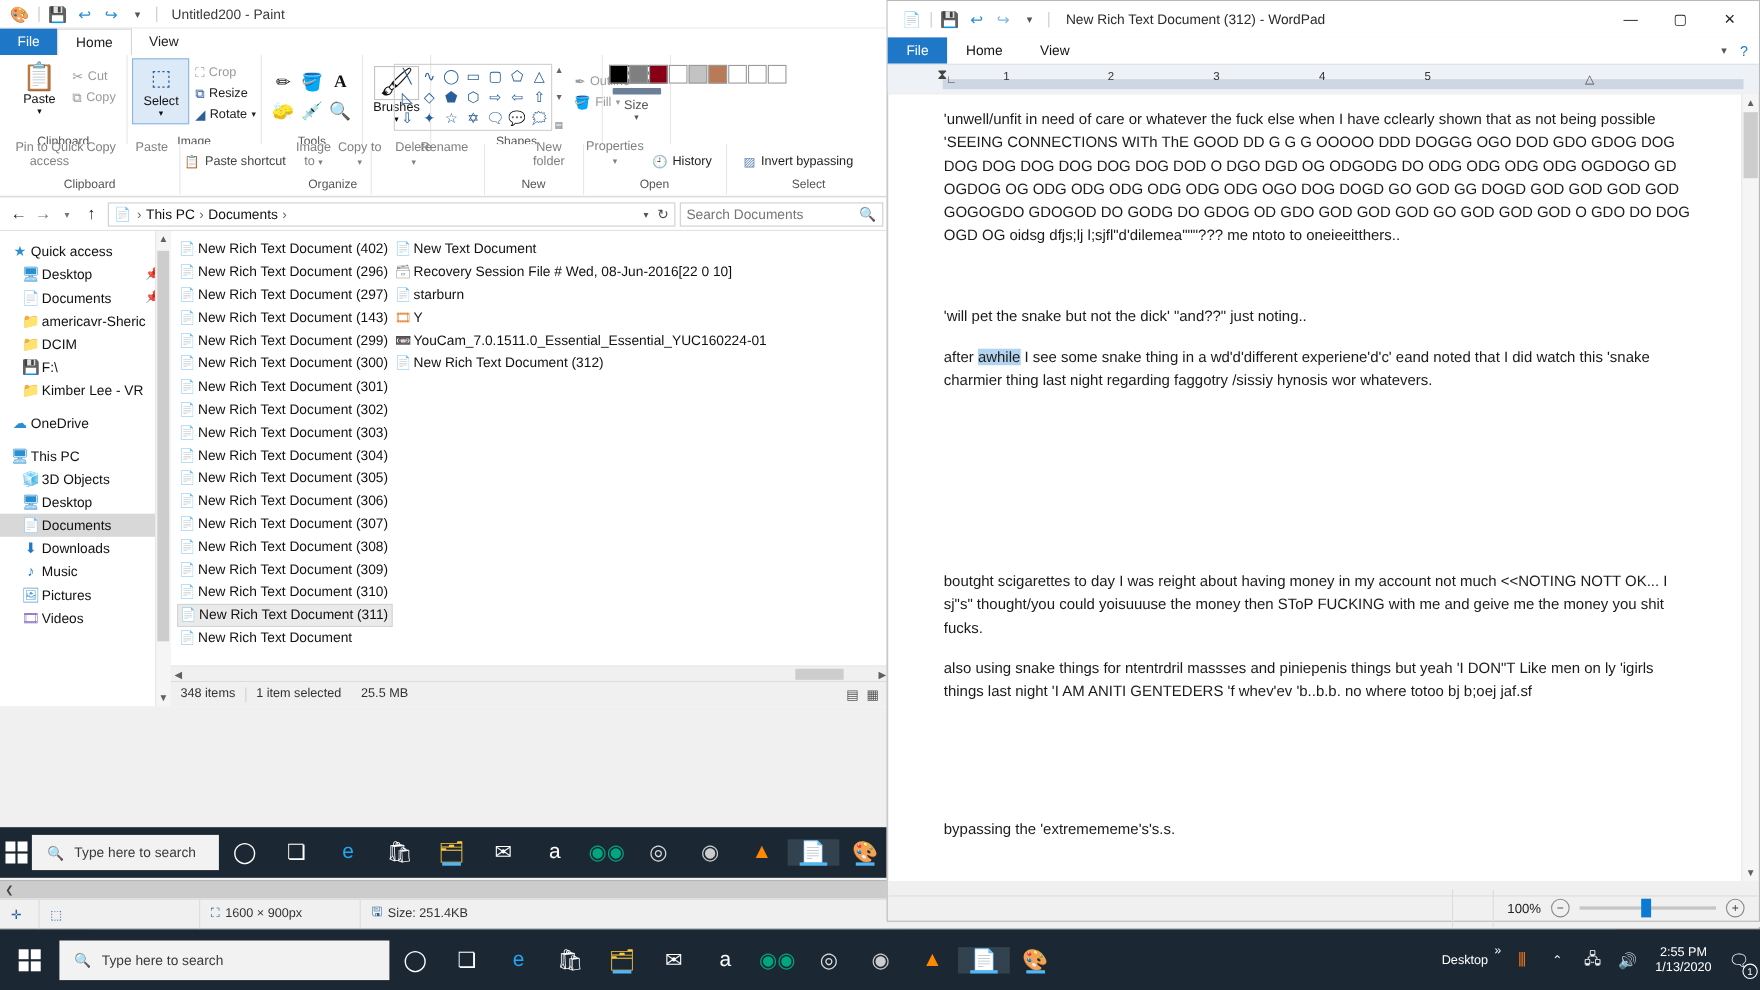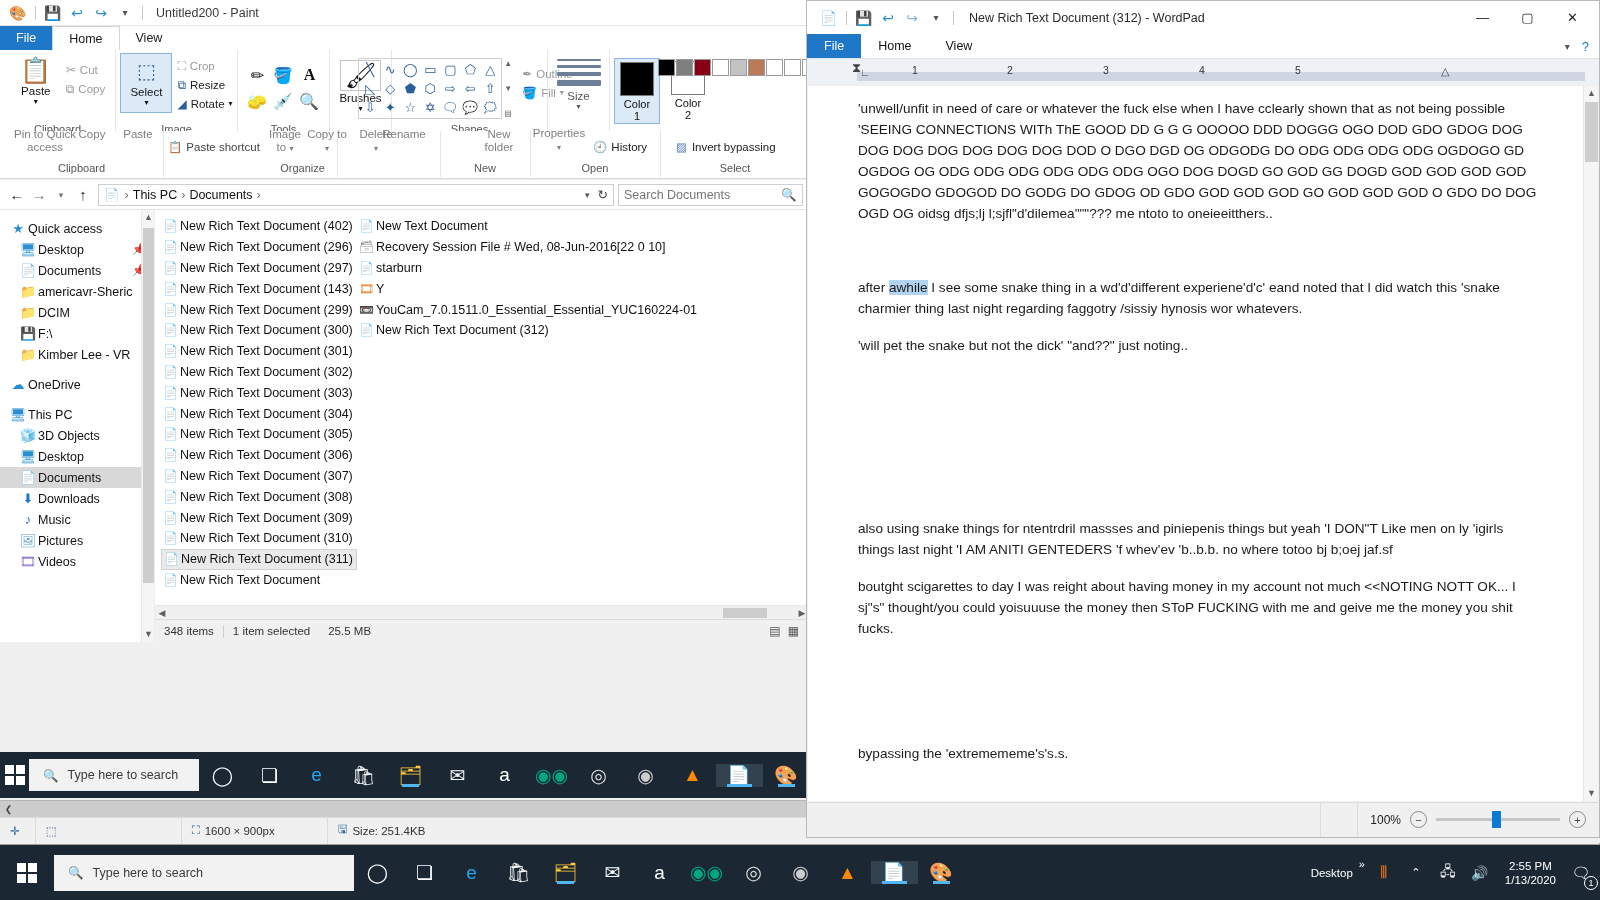--- a/index.html
+++ b/index.html
@@ -149,21 +149,21 @@
   #wp-page { position:absolute; left:1px; top:85px; right:1px; bottom:36px; background:#fff;
      overflow:hidden; }
   #wp-text { padding:12px 56px 0 50px; font-size:13.6px; line-height:21px; color:#1b1b1b; }
   #wp-text p { margin:0 0 16px; }
   .hl { background:#b3d4f0; }
   #wp-vscroll { position:absolute; right:1px; top:85px; bottom:36px; width:15px; background:#f5f5f5;
      border-left:1px solid #e6e6e6; }
   #wp-vscroll .ar { position:absolute; left:0; width:15px; height:15px; text-align:center;
      font-size:9px; color:#606060; line-height:15px; }
   #wp-vscroll .thumb { position:absolute; left:1px; top:16px; width:13px; height:60px; background:#cdcdcd; }
-  #wp-status { position:absolute; left:1px; right:1px; bottom:1px; height:34px; background:#f0f0f0;
+  #wp-status { position:absolute; left:1px; right:1px; bottom:1px; height:22px; background:#f0f0f0;
      border-top:1px solid #dcdcdc; display:flex; align-items:center; }
   #wp-status .vsep { width:1px; height:34px; background:#dcdcdc; }
   #wp-status .zoomwrap { margin-left:auto; display:flex; align-items:center; gap:9px; padding:0 12px;
      font-size:12px; color:#222; }
   .zbtn { width:17px; height:17px; border-radius:50%; border:1px solid #8a8a8a; display:flex;
      align-items:center; justify-content:center; font-size:11px; color:#444; background:#f0f0f0; }
   #zslider { width:124px; height:3px; background:#c6c6c6; position:relative; }
   #zslider .knob { position:absolute; left:56px; top:-7px; width:9px; height:17px; background:#0a7ad4; }
 
   
@@ -354,32 +354,20 @@
         <i style="height:3px;"></i>
         <i style="height:4px;"></i>
         <i style="height:6px;"></i>
       </div>
       <div style="text-align:center;font-size:11.5px;color:#555;margin-top:4px;">
         <div>Size</div>
         <div style="font-size:8px;">▾</div>
       </div>
     </div>
 
-    <div class="rgroup" style="width:104px;border-right:none;">
-      <div style="display:flex; gap:6px; padding-top:5px;">
-        <div style="text-align:center;border:1px solid #8cb6e0;background:#dceaf7;padding:3px 5px 1px;">
-          <div class="colorbox" style="background:#000;"></div>
-          <div style="font-size:11px;line-height:12px;margin-top:2px;">Color 1</div>
-        </div>
-        <div style="text-align:center;padding:3px 5px 1px;">
-          <div class="colorbox" style="background:#fff;"></div>
-          <div style="font-size:11px;line-height:12px;margin-top:2px;">Color 2</div>
-        </div>
-      </div>
-    </div>
 
     <div class="rgroup" style="width:66px;border-right:none;padding-top:6px;">
       <div class="palette">
         <div style="background:#000000"></div>
         <div style="background:#7f7f7f"></div>
         <div style="background:#880015"></div>
         <div style="background:#ffffff"></div>
         <div style="background:#c3c3c3"></div>
         <div style="background:#b97a57"></div>
         <div style="background:#ffffff"></div>
@@ -743,25 +731,25 @@
     <span class="tick" style="left:200px;">2</span>
     <span class="tick" style="left:296px;">3</span>
     <span class="tick" style="left:392px;">4</span>
     <span class="tick" style="left:488px;">5</span>
   </div>
 
   <div id="wp-page">
     <div id="wp-text">
       <p>'unwell/unfit in need of care or whatever the fuck else when I have cclearly shown that as not being possible 'SEEING CONNECTIONS WITh ThE GOOD DD  G G  G OOOOO DDD DOGGG OGO DOD GDO GDOG DOG DOG DOG DOG DOG DOG DOG DOD O DGO DGD OG ODGODG DO ODG ODG ODG ODG OGDOGO GD OGDOG OG ODG ODG ODG ODG ODG ODG OGO DOG DOGD GO GOD GG DOGD GOD GOD GOD GOD GOGOGDO GDOGOD DO GODG DO GDOG OD GDO GOD GOD GOD GO GOD GOD GOD O GDO DO DOG OGD OG oidsg dfjs;lj l;sjfl"d'dilemea"""??? me ntoto to oneieeitthers..</p>
       <p style="min-height:21px;"></p>
+      <p>'will pet the snake but not the dick' "and??" just noting..</p>
       <p><span>after </span><span class="hl">awhile</span><span> I see some snake thing in a wd'd'different experiene'd'c' eand noted that I did watch this 'snake charmier thing last night regarding faggotry /sissiy hynosis wor whatevers.</span></p>
-      <p>'will pet the snake but not the dick' "and??" just noting..</p>
       <p style="min-height:130px;"></p>
+      <p> boutght scigarettes to day I was reight about having money in my account not much &lt;&lt;NOTING NOTT OK... I sj"s" thought/you could yoisuuuse the money then SToP FUCKING with me and geive me the money you shit fucks.</p>
       <p> also using snake things for ntentrdril massses and piniepenis things but yeah 'I DON"T Like men on ly 'igirls things last night 'I AM ANITI GENTEDERS 'f  whev'ev 'b..b.b. no where totoo bj b;oej jaf.sf</p>
-      <p> boutght scigarettes to day I was reight about having money in my account not much &lt;&lt;NOTING NOTT OK... I sj"s" thought/you could yoisuuuse the money then SToP FUCKING with me and geive me the money you shit fucks.</p>
       <p style="min-height:72px;"></p>
       <p>bypassing the 'extremememe's's.s.</p>
     </div>
   </div>
 
   <div id="wp-vscroll">
     <div class="ar" style="top:0;">▲</div>
     <div class="thumb"></div>
     <div class="ar" style="bottom:0;">▼</div>
   </div>

